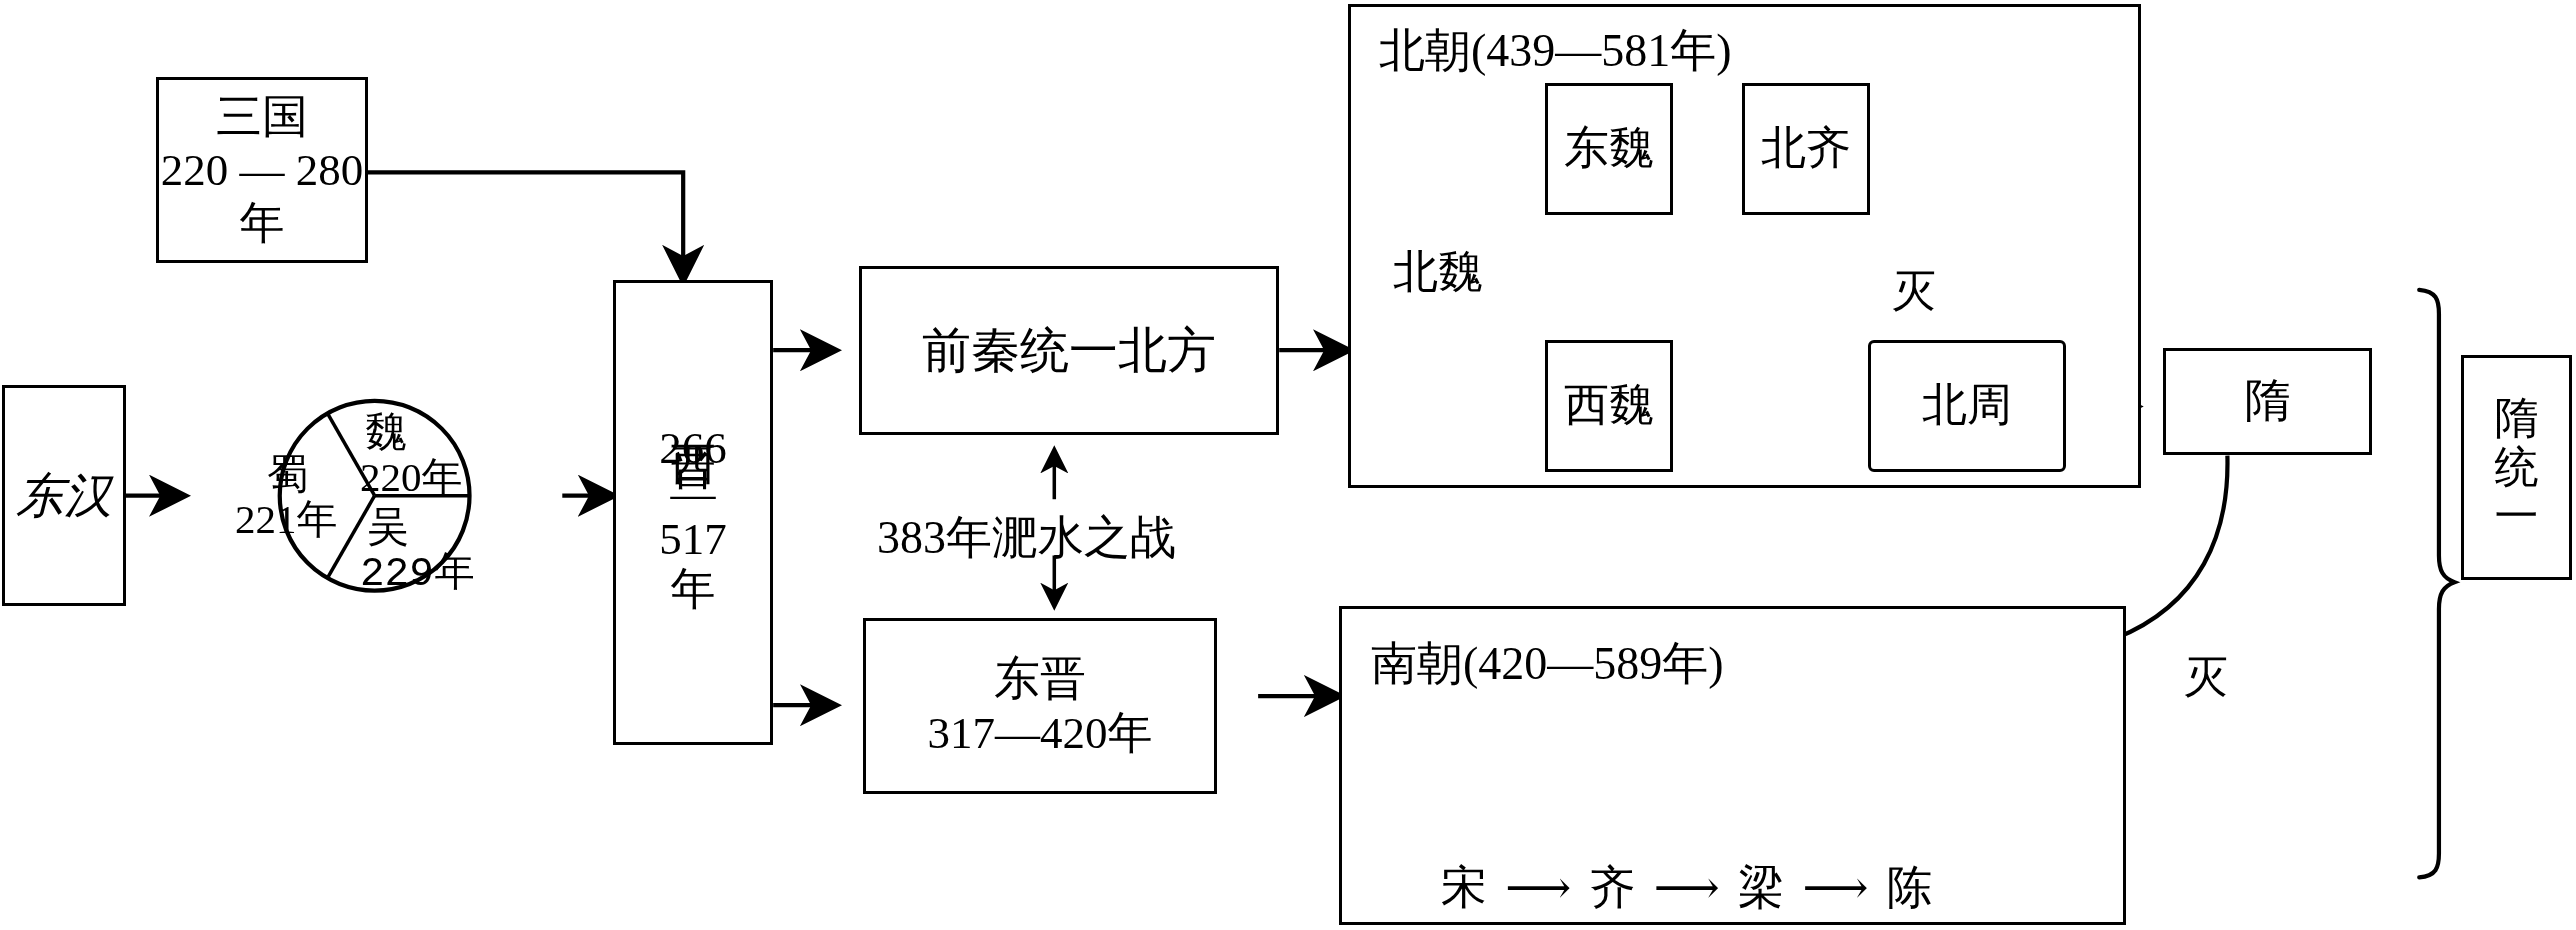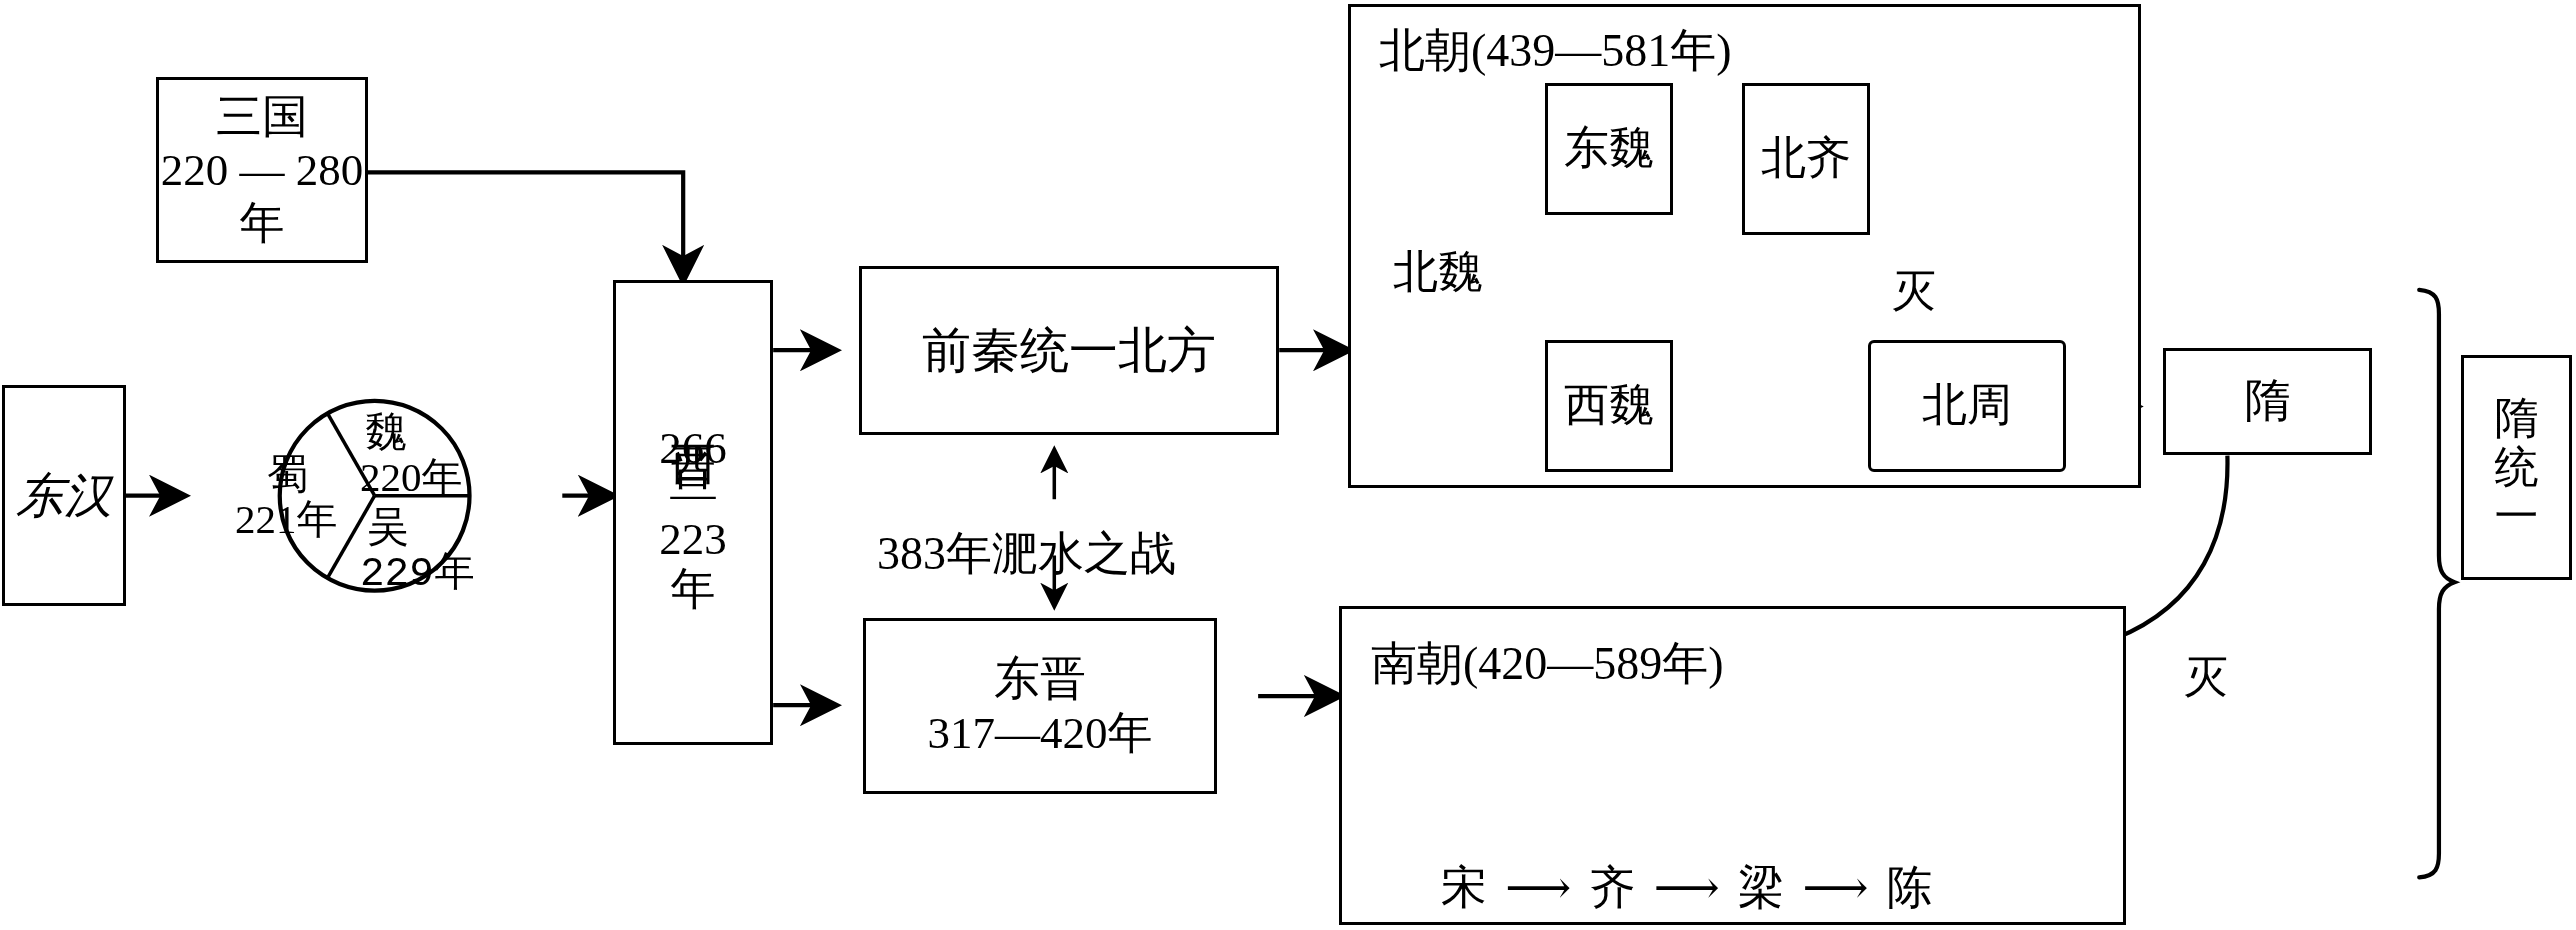--- a/index.html
+++ b/index.html
@@ -98,47 +98,47 @@
   <div class="lbl f58" style="left:235px;top:496px;">221年</div>
 
   <div class="lbl f60" style="left:367px;top:503px;">吴</div>
   <div class="lbl f58" style="left:360px;top:551px;font-family:Liberation Mono, monospace;">229年</div>
 
   <div class="box" style="left:613px;top:280px;width:160px;height:465px;">
     <div class="vstack f64">
       <span style="writing-mode:vertical-rl;text-orientation:upright;letter-spacing:1.4px;margin-bottom:9.8px;">西晋</span>
       <span>266</span>
       <span style="line-height:0.9;">—</span>
-      <span>223</span>
+      <span>517</span>
       <span>年</span>
     </div>
   </div>
 
   <div class="box" style="left:859px;top:266px;width:420px;height:169px;">
     <div class="f70">前秦统一北方</div>
   </div>
 
-  <div class="lbl f66" style="left:877px;top:528px;">383年淝水之战</div>
+  <div class="lbl f66" style="left:877px;top:512px;">383年淝水之战</div>
 
   <div class="box" style="left:863px;top:606px;width:354px;height:176px;margin-top:12px;">
     <div class="f66">东晋</div>
     <div class="f64">317—420年</div>
   </div>
 
   <div class="box" style="left:1348px;top:3.5px;width:793px;height:484px;align-items:flex-start;justify-content:flex-start;">
   </div>
   <div class="lbl f66" style="left:1379px;top:25px;">北朝(439—581年)</div>
 
   <div class="lbl f64" style="left:1393px;top:247px;">北魏</div>
 
   <div class="box" style="left:1545px;top:83px;width:128px;height:132px;">
     <div class="f64">东魏</div>
   </div>
 
-  <div class="box" style="left:1742px;top:83px;width:128px;height:152px;">
+  <div class="box" style="left:1742px;top:83px;width:128px;height:132px;">
     <div class="f64">北齐</div>
   </div>
 
   <div class="box" style="left:1545px;top:340px;width:128px;height:132px;">
     <div class="f64">西魏</div>
   </div>
 
   <div class="box" style="left:1868px;top:340px;width:198px;height:132px;border-radius:6px;">
     <div class="f64">北周</div>
   </div>

